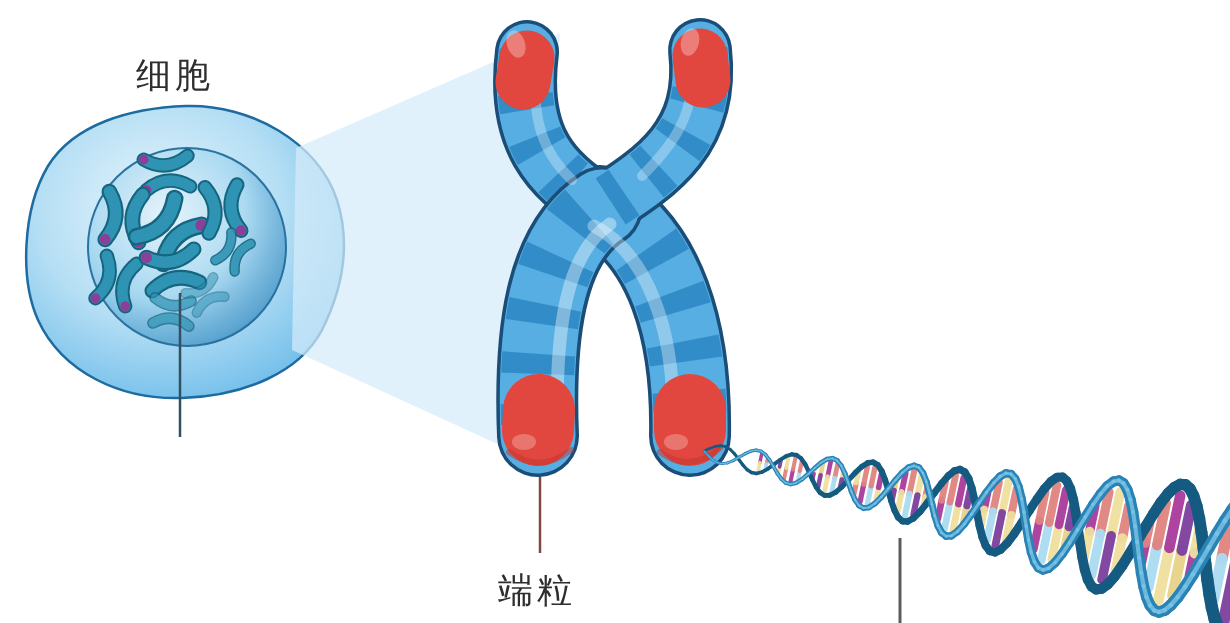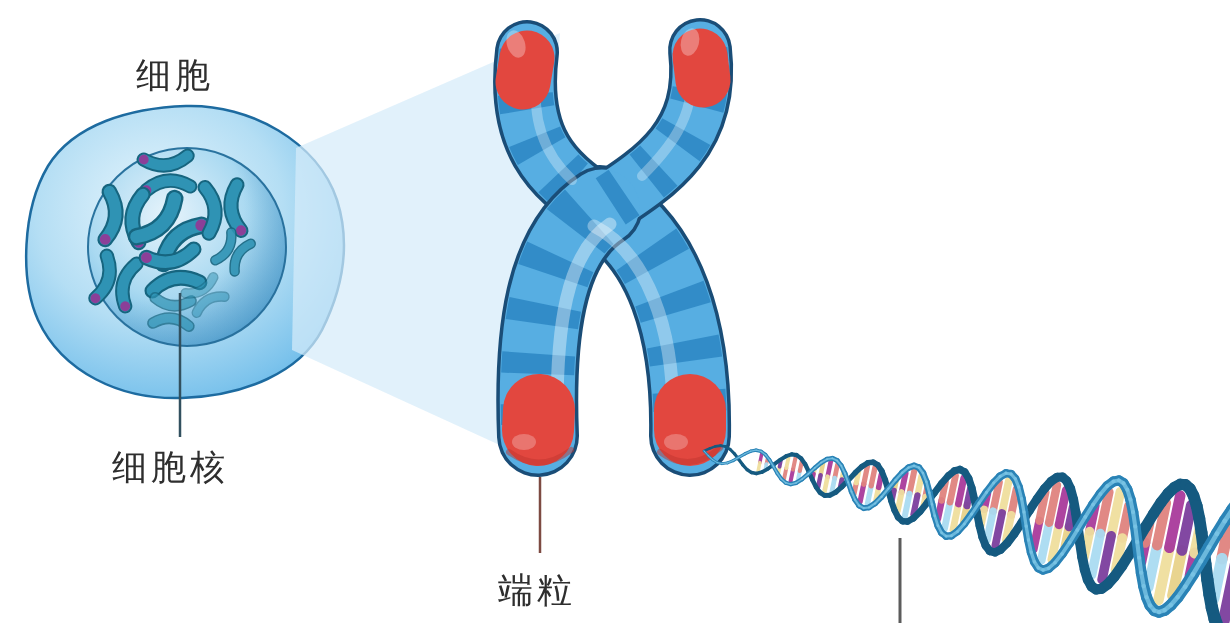--- a/index.html
+++ b/index.html
@@ -578,15 +578,14 @@
         <line x1="1257.5974451646757" y1="488.12488081924647" x2="1262.4899028375387" y2="489.590801989886" stroke="#7cc6e6" stroke-width="4.885590909090909" stroke-linecap="round" opacity="0.8"></line>
         <line x1="1262.4899028375387" y1="489.590801989886" x2="1266.801414607262" y2="493.84934030895124" stroke="#7cc6e6" stroke-width="4.9218636363636366" stroke-linecap="round" opacity="0.8"></line>
       </g>
 
     <line x1="180" y1="293" x2="180" y2="437" stroke="#32505f" stroke-width="2.5"></line>
     <line x1="540" y1="477" x2="540" y2="553" stroke="#7d4a42" stroke-width="2.5"></line>
     <line x1="900" y1="538" x2="900" y2="623" stroke="#5c5c5c" stroke-width="3"></line>
   </svg>
 
   <div class="lbl lbl-cell">细胞</div>
-  <div class="lbl lbl-nucleus">细胞核</div>
   <div class="lbl lbl-telomere">端粒</div>
 </div>
 
 </body></html>

